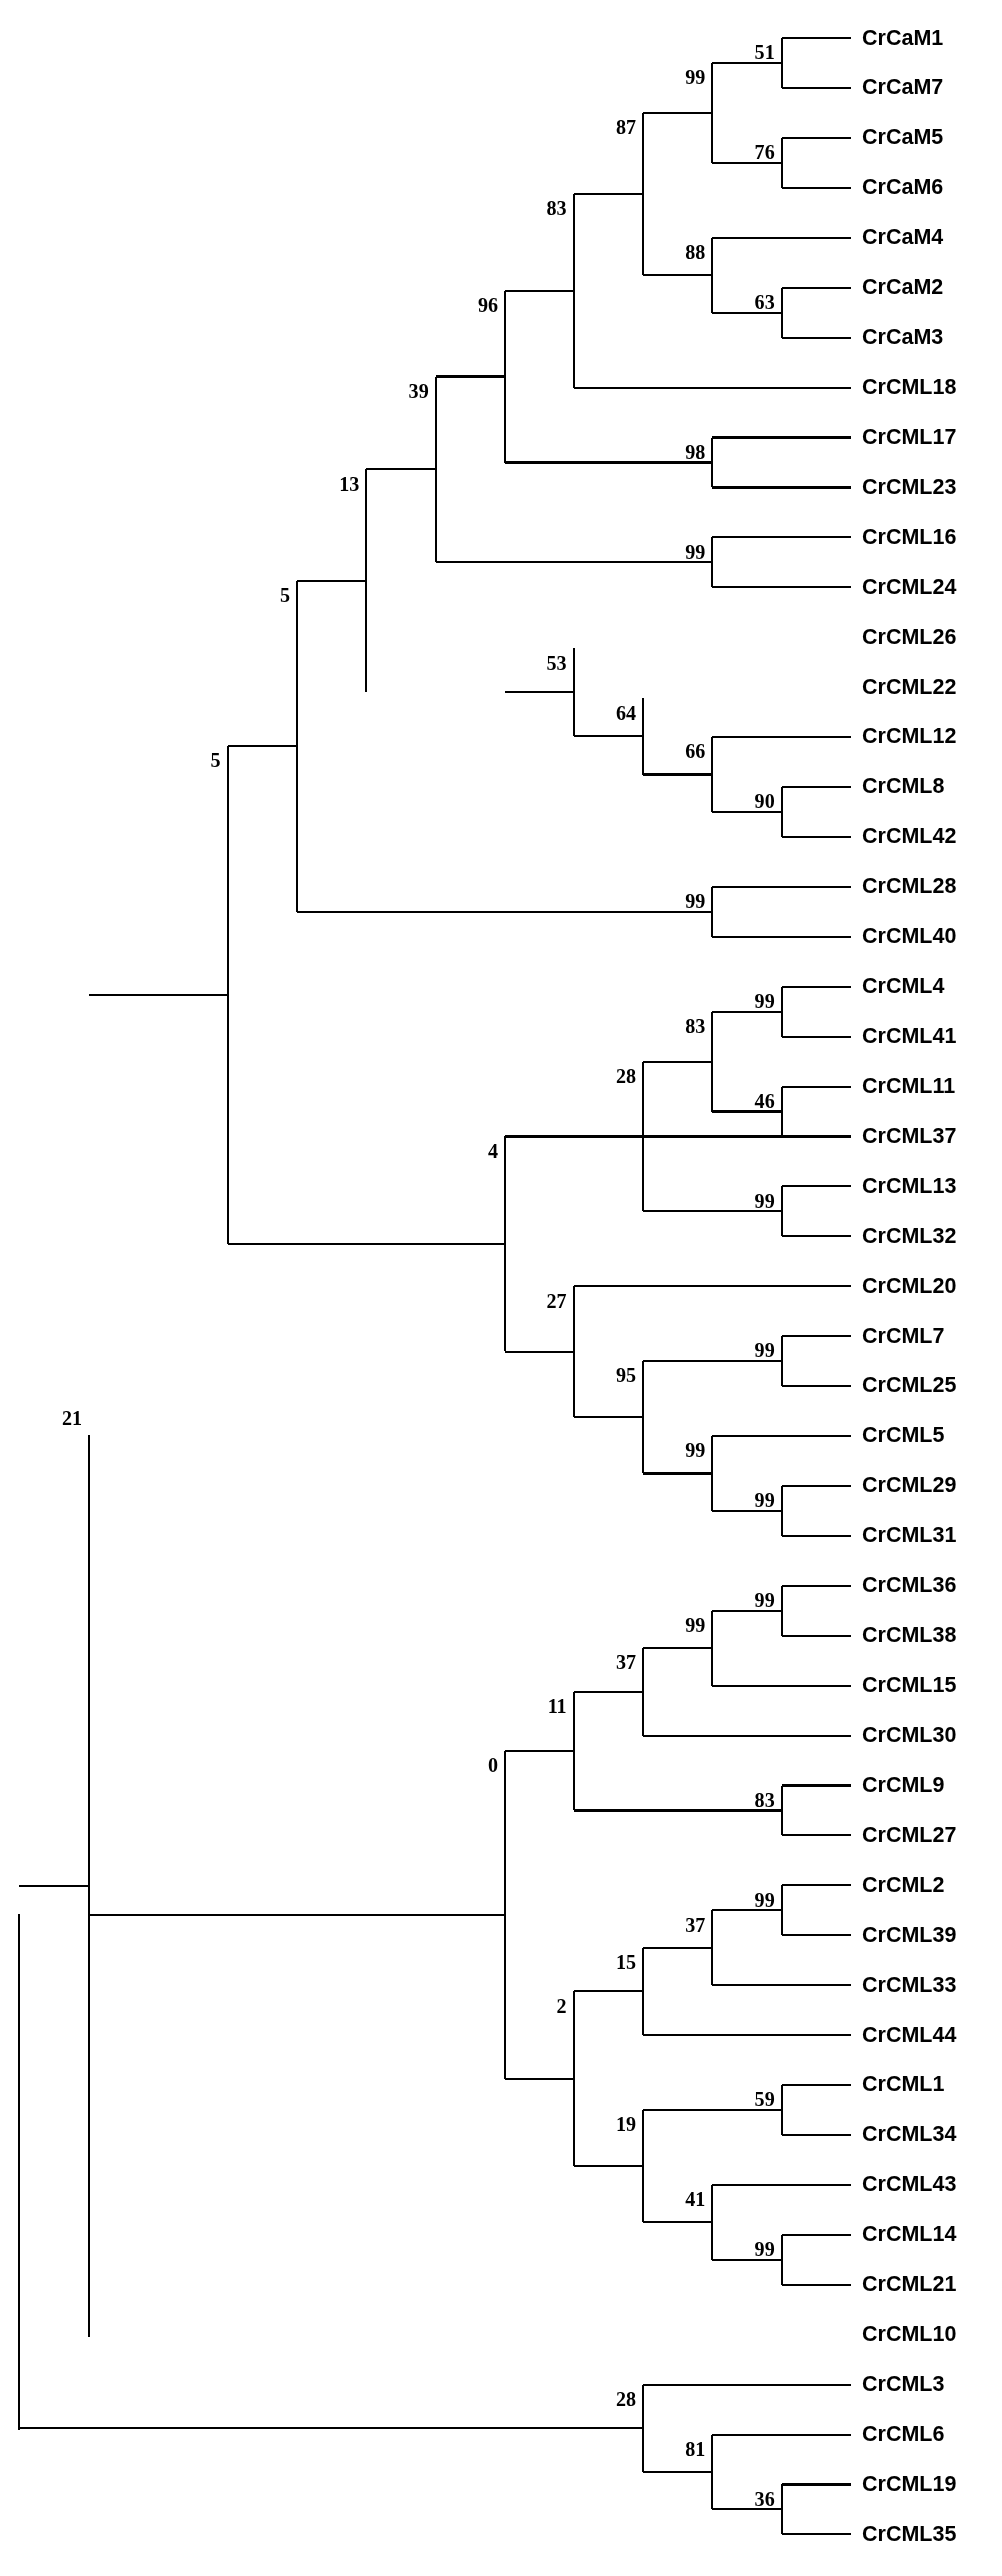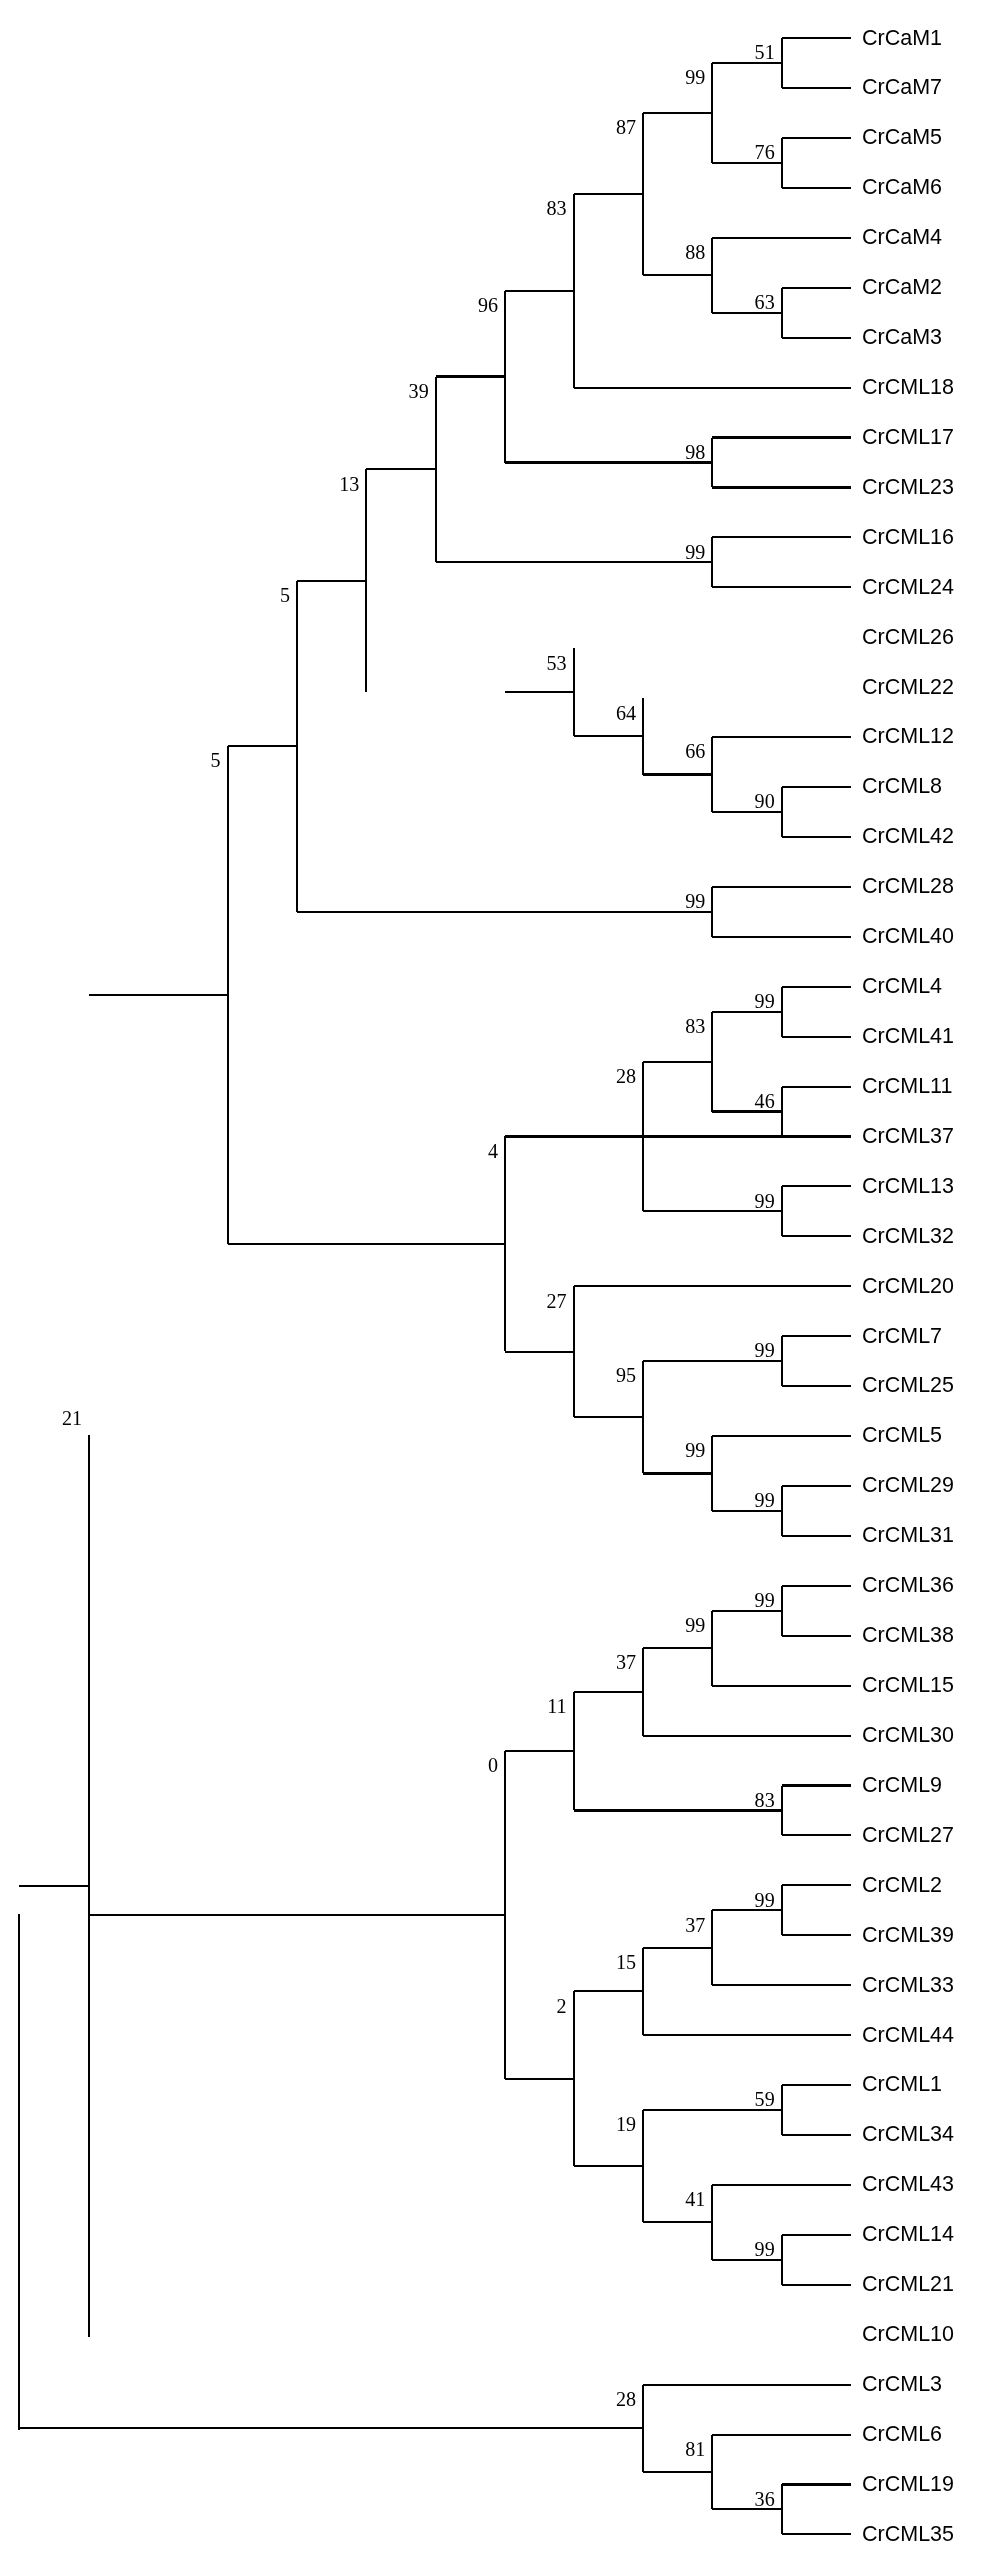--- a/index.html
+++ b/index.html
@@ -11,20 +11,21 @@
   body {
     font-family: "Liberation Sans", sans-serif;
     color: #000000;
   }
   #tree-figure {
     position: relative;
     width: 1000px;
     height: 2576px;
     background: #ef4444;
     overflow: hidden;
+    font-weight: bold;
   }
   #tree-svg {
     display: block;
     width: 1003px;
     height: 2576px;
   }
   .branch-line {
     stroke: #000000;
     stroke-width: 3;
     stroke-linecap: butt;

